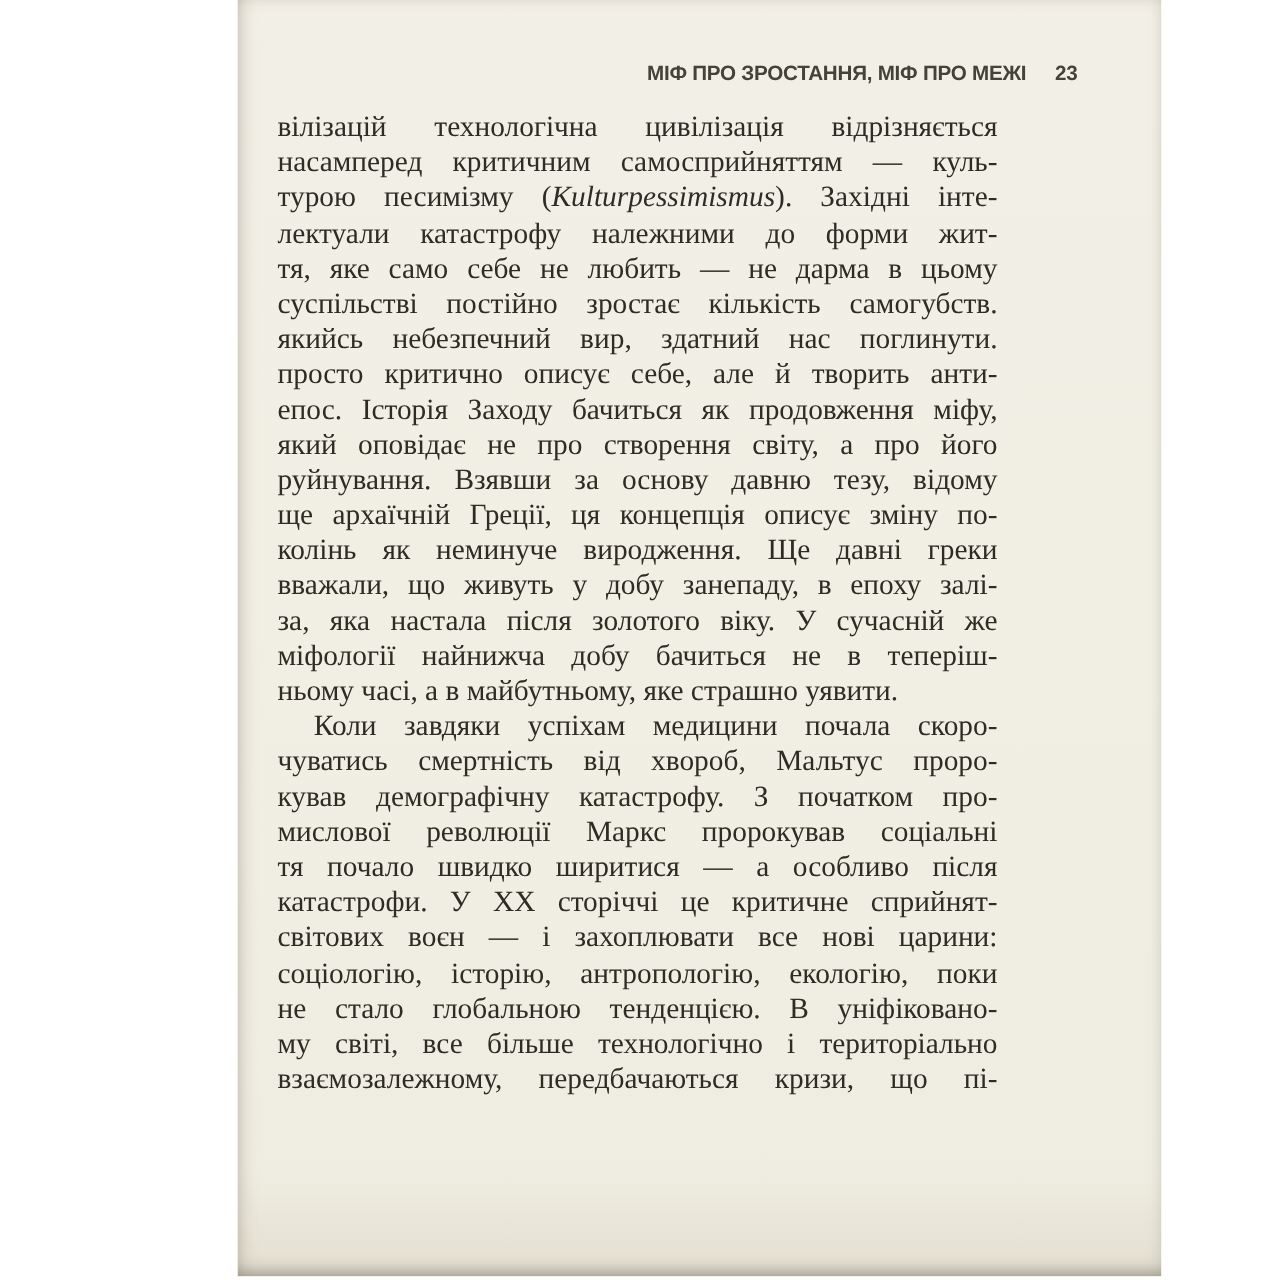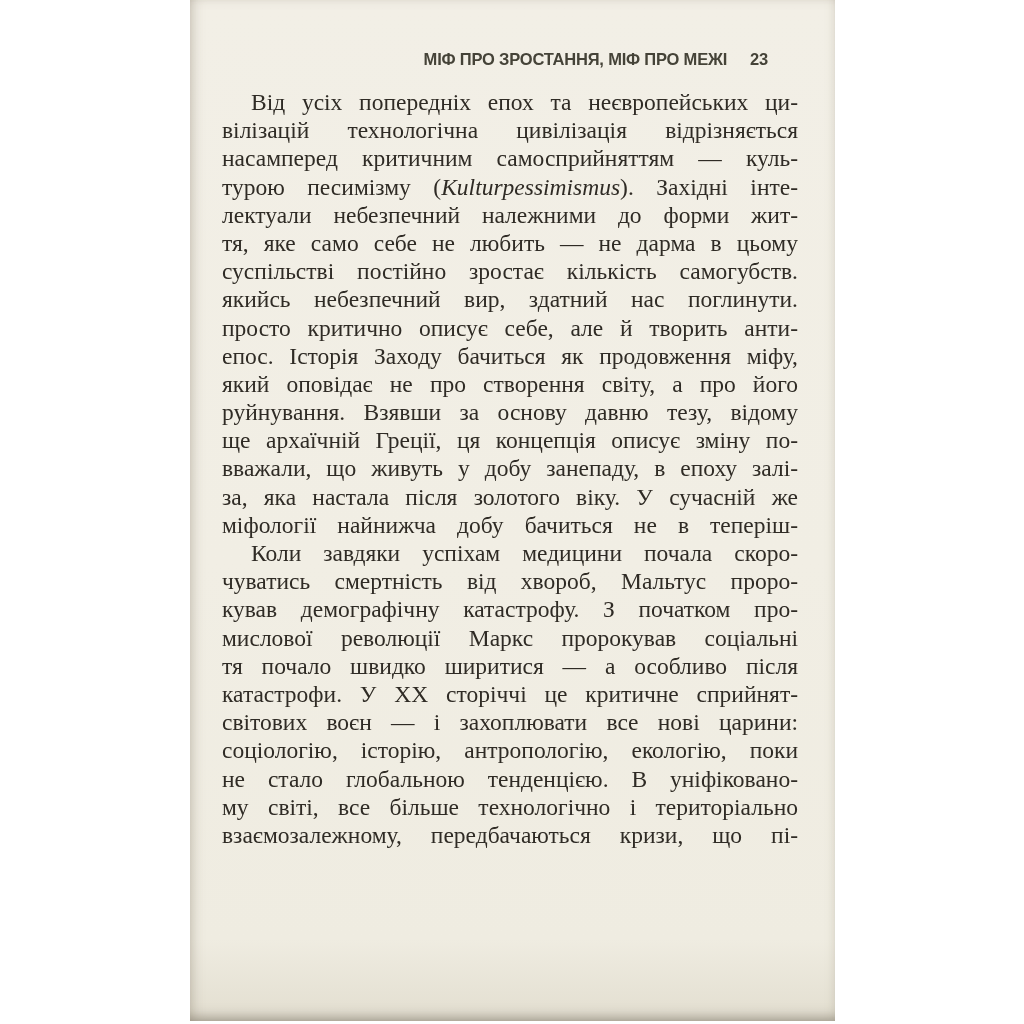--- a/index.html
+++ b/index.html
@@ -14,21 +14,21 @@
   .stage {
     position: relative;
     width: 1024px;
     height: 1024px;
     background: #ffffff;
   }
   .scan-page {
     position: absolute;
     left: 190px;
     top: 0;
-    width: 645px;
+    width: 739px;
     height: 1021px;
     background:
       linear-gradient(180deg, #f2efe6 0%, #f1eee4 55%, #efece1 92%, #e4e0d2 99%, #d9d4c5 100%),
       #f1eee4;
     box-shadow:
       inset 12px 0 14px -11px rgba(125, 112, 95, 0.40),
       inset -9px 0 12px -10px rgba(125, 112, 95, 0.22),
       inset 0 -12px 14px -10px rgba(95, 90, 78, 0.50),
       inset 0 10px 12px -11px rgba(125, 112, 95, 0.18);
   }
@@ -70,36 +70,37 @@
 <body>
 
 <div class="stage">
   <div class="scan-page">
 
     <div class="running-head">
       <span>МІФ ПРО ЗРОСТАННЯ, МІФ ПРО МЕЖІ</span><span class="page-num">23</span>
     </div>
 
     <div class="text-block">
-        <div class="line indent"><span>Від усіх попередніх епох та неєвропейських ци-</span></div>
         <div class="line"><span>вілізацій технологічна цивілізація відрізняється</span></div>
         <div class="line"><span>насамперед критичним самосприйняттям — куль-</span></div>
         <div class="line"><span>турою песимізму (</span><span class="italic">Kulturpessimismus</span><span>). Західні інте-</span></div>
-        <div class="line"><span>лектуали небезпечний належними до форми жит-</span></div>
+        <div class="line"><span>лектуали катастрофу належними до форми жит-</span></div>
         <div class="line"><span>тя, яке само себе не любить — не дарма в цьому</span></div>
         <div class="line"><span>суспільстві постійно зростає кількість самогубств.</span></div>
         <div class="line"><span>якийсь небезпечний вир, здатний нас поглинути.</span></div>
         <div class="line"><span>просто критично описує себе, але й творить анти-</span></div>
         <div class="line"><span>епос. Історія Заходу бачиться як продовження міфу,</span></div>
         <div class="line"><span>який оповідає не про створення світу, а про його</span></div>
         <div class="line"><span>руйнування. Взявши за основу давню тезу, відому</span></div>
         <div class="line"><span>ще архаїчній Греції, ця концепція описує зміну по-</span></div>
+        <div class="line"><span>колінь як неминуче виродження. Ще давні греки</span></div>
         <div class="line"><span>вважали, що живуть у добу занепаду, в епоху залі-</span></div>
         <div class="line"><span>за, яка настала після золотого віку. У сучасній же</span></div>
         <div class="line"><span>міфології найнижча добу бачиться не в теперіш-</span></div>
+        <div class="line para-end"><span>ньому часі, а в майбутньому, яке страшно уявити.</span></div>
         <div class="line indent"><span>Коли завдяки успіхам медицини почала скоро-</span></div>
         <div class="line"><span>чуватись смертність від хвороб, Мальтус проро-</span></div>
         <div class="line"><span>кував демографічну катастрофу. З початком про-</span></div>
         <div class="line"><span>мислової революції Маркс пророкував соціальні</span></div>
         <div class="line"><span>тя почало швидко ширитися — а особливо після</span></div>
         <div class="line"><span>катастрофи. У XX сторіччі це критичне сприйнят-</span></div>
         <div class="line"><span>світових воєн — і захоплювати все нові царини:</span></div>
         <div class="line"><span>соціологію, історію, антропологію, екологію, поки</span></div>
         <div class="line"><span>не стало глобальною тенденцією. В уніфіковано-</span></div>
         <div class="line"><span>му світі, все більше технологічно і територіально</span></div>

